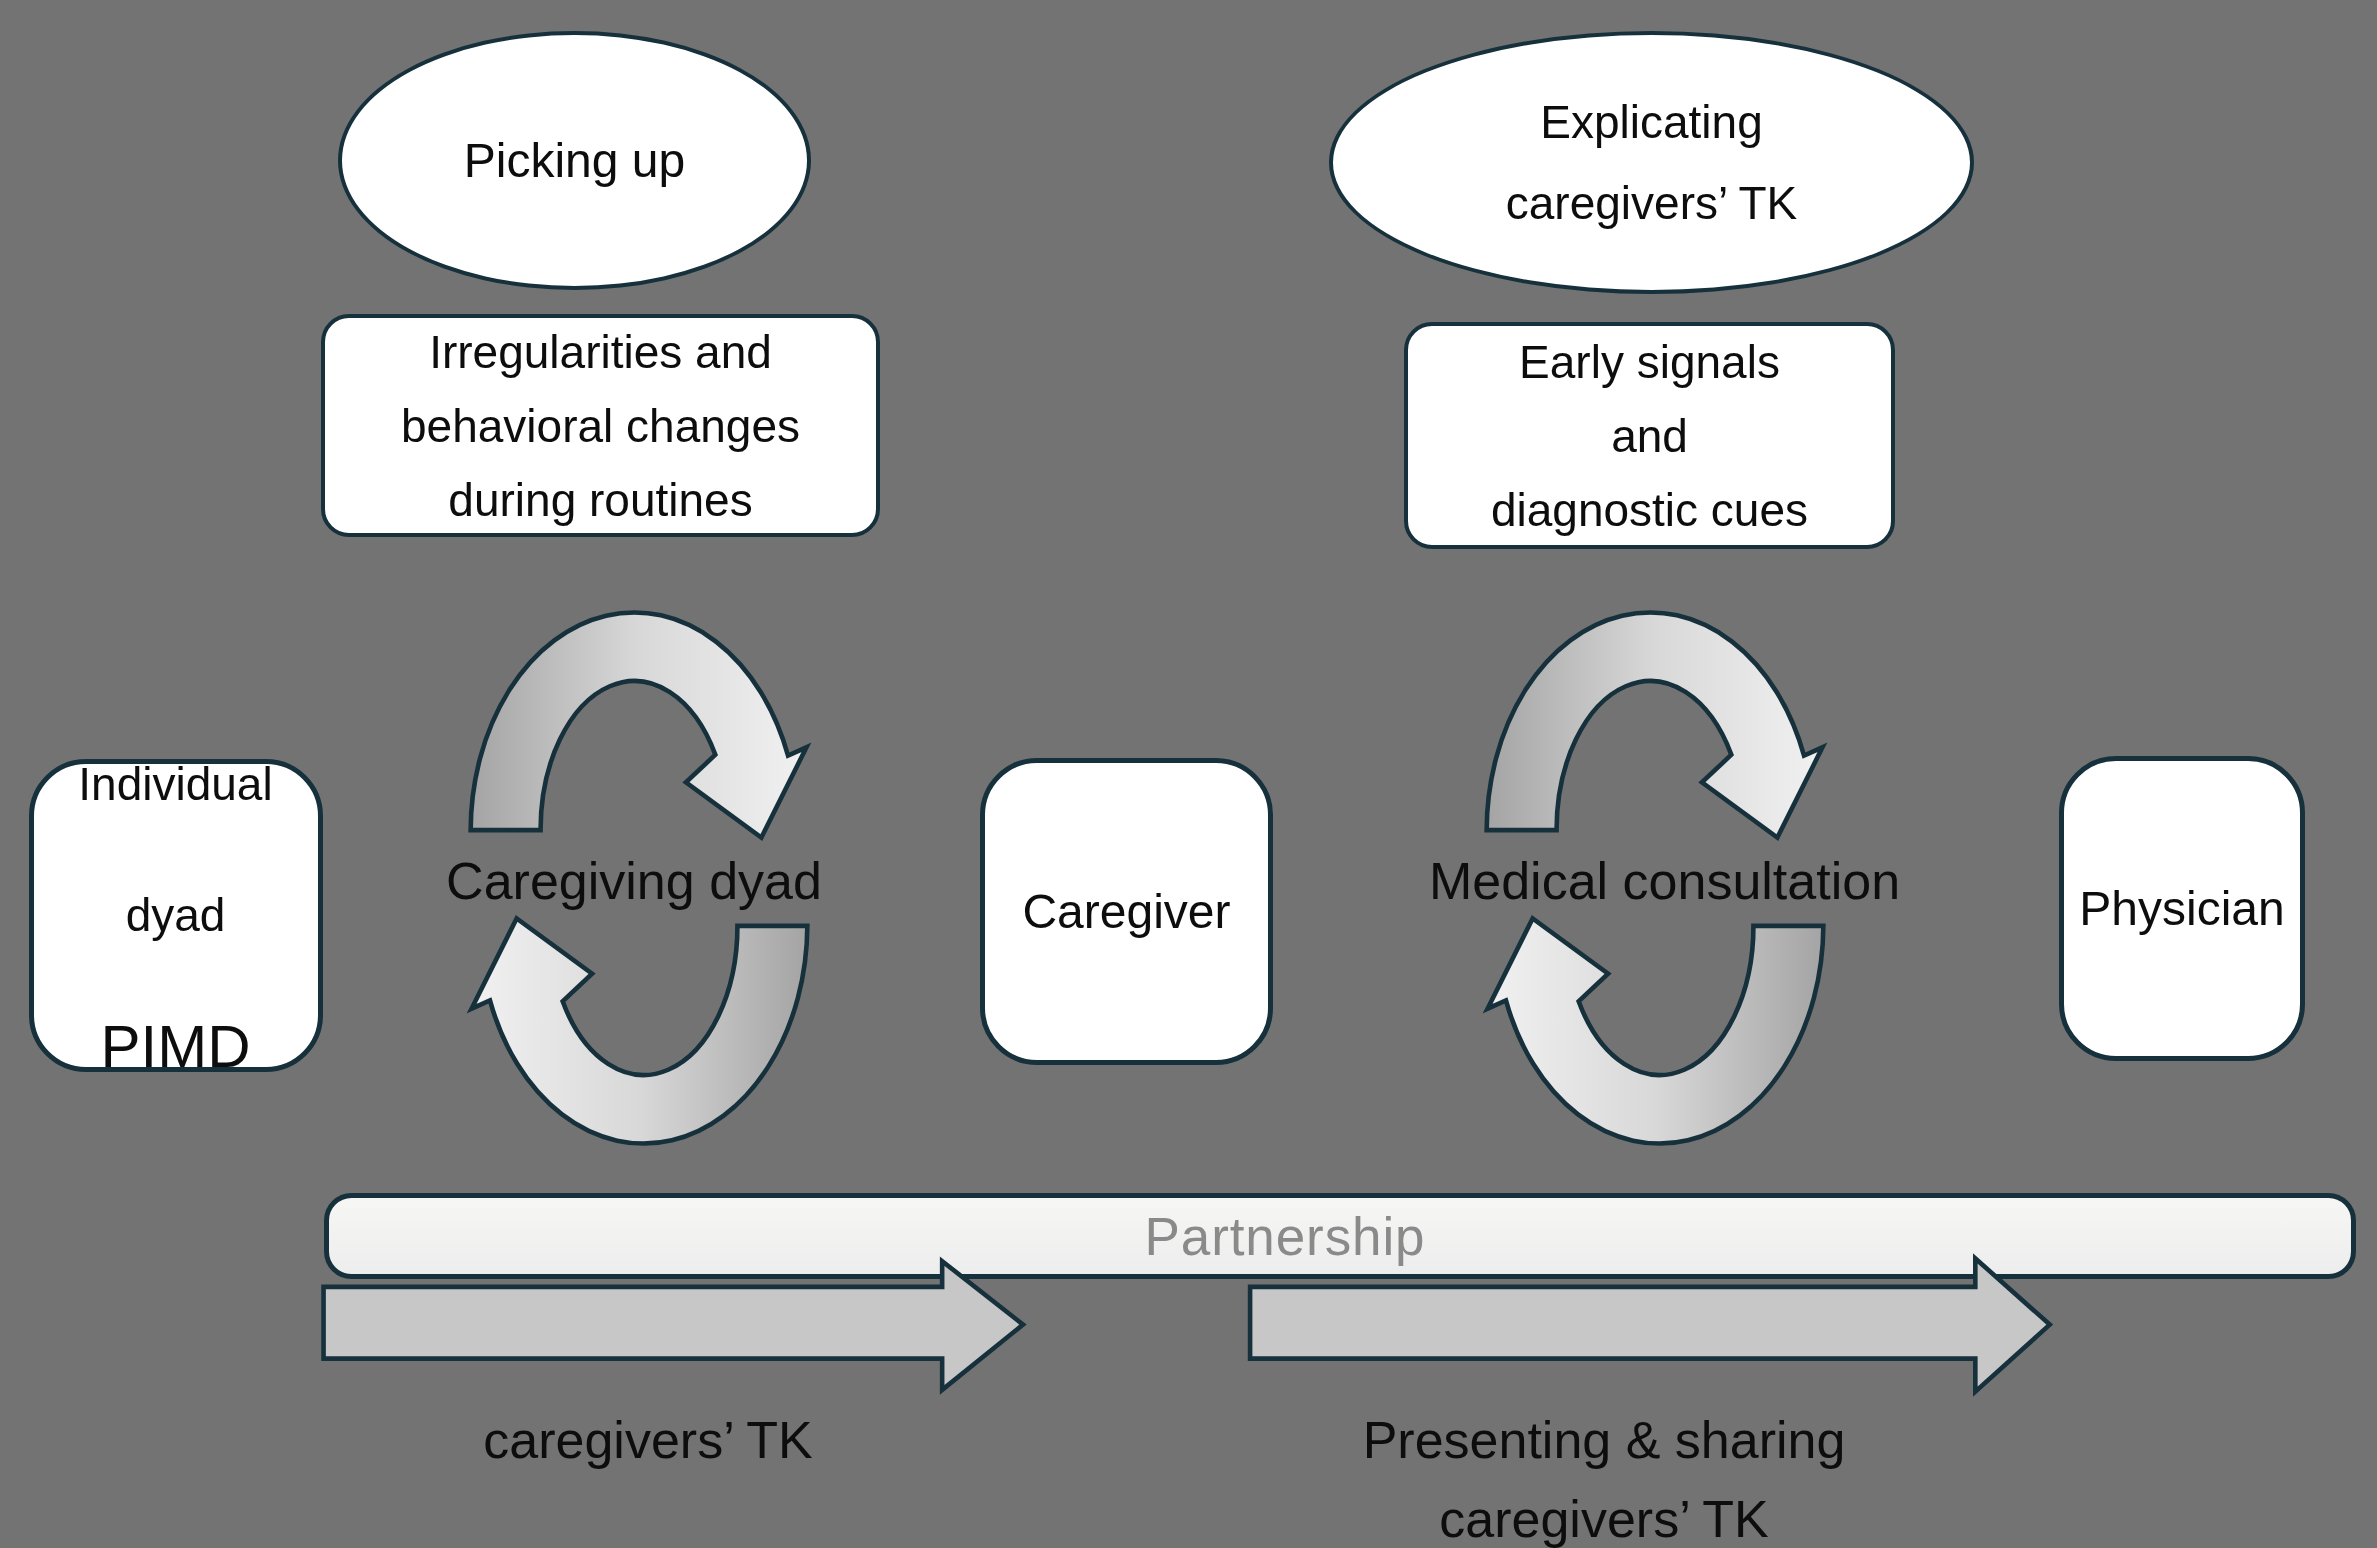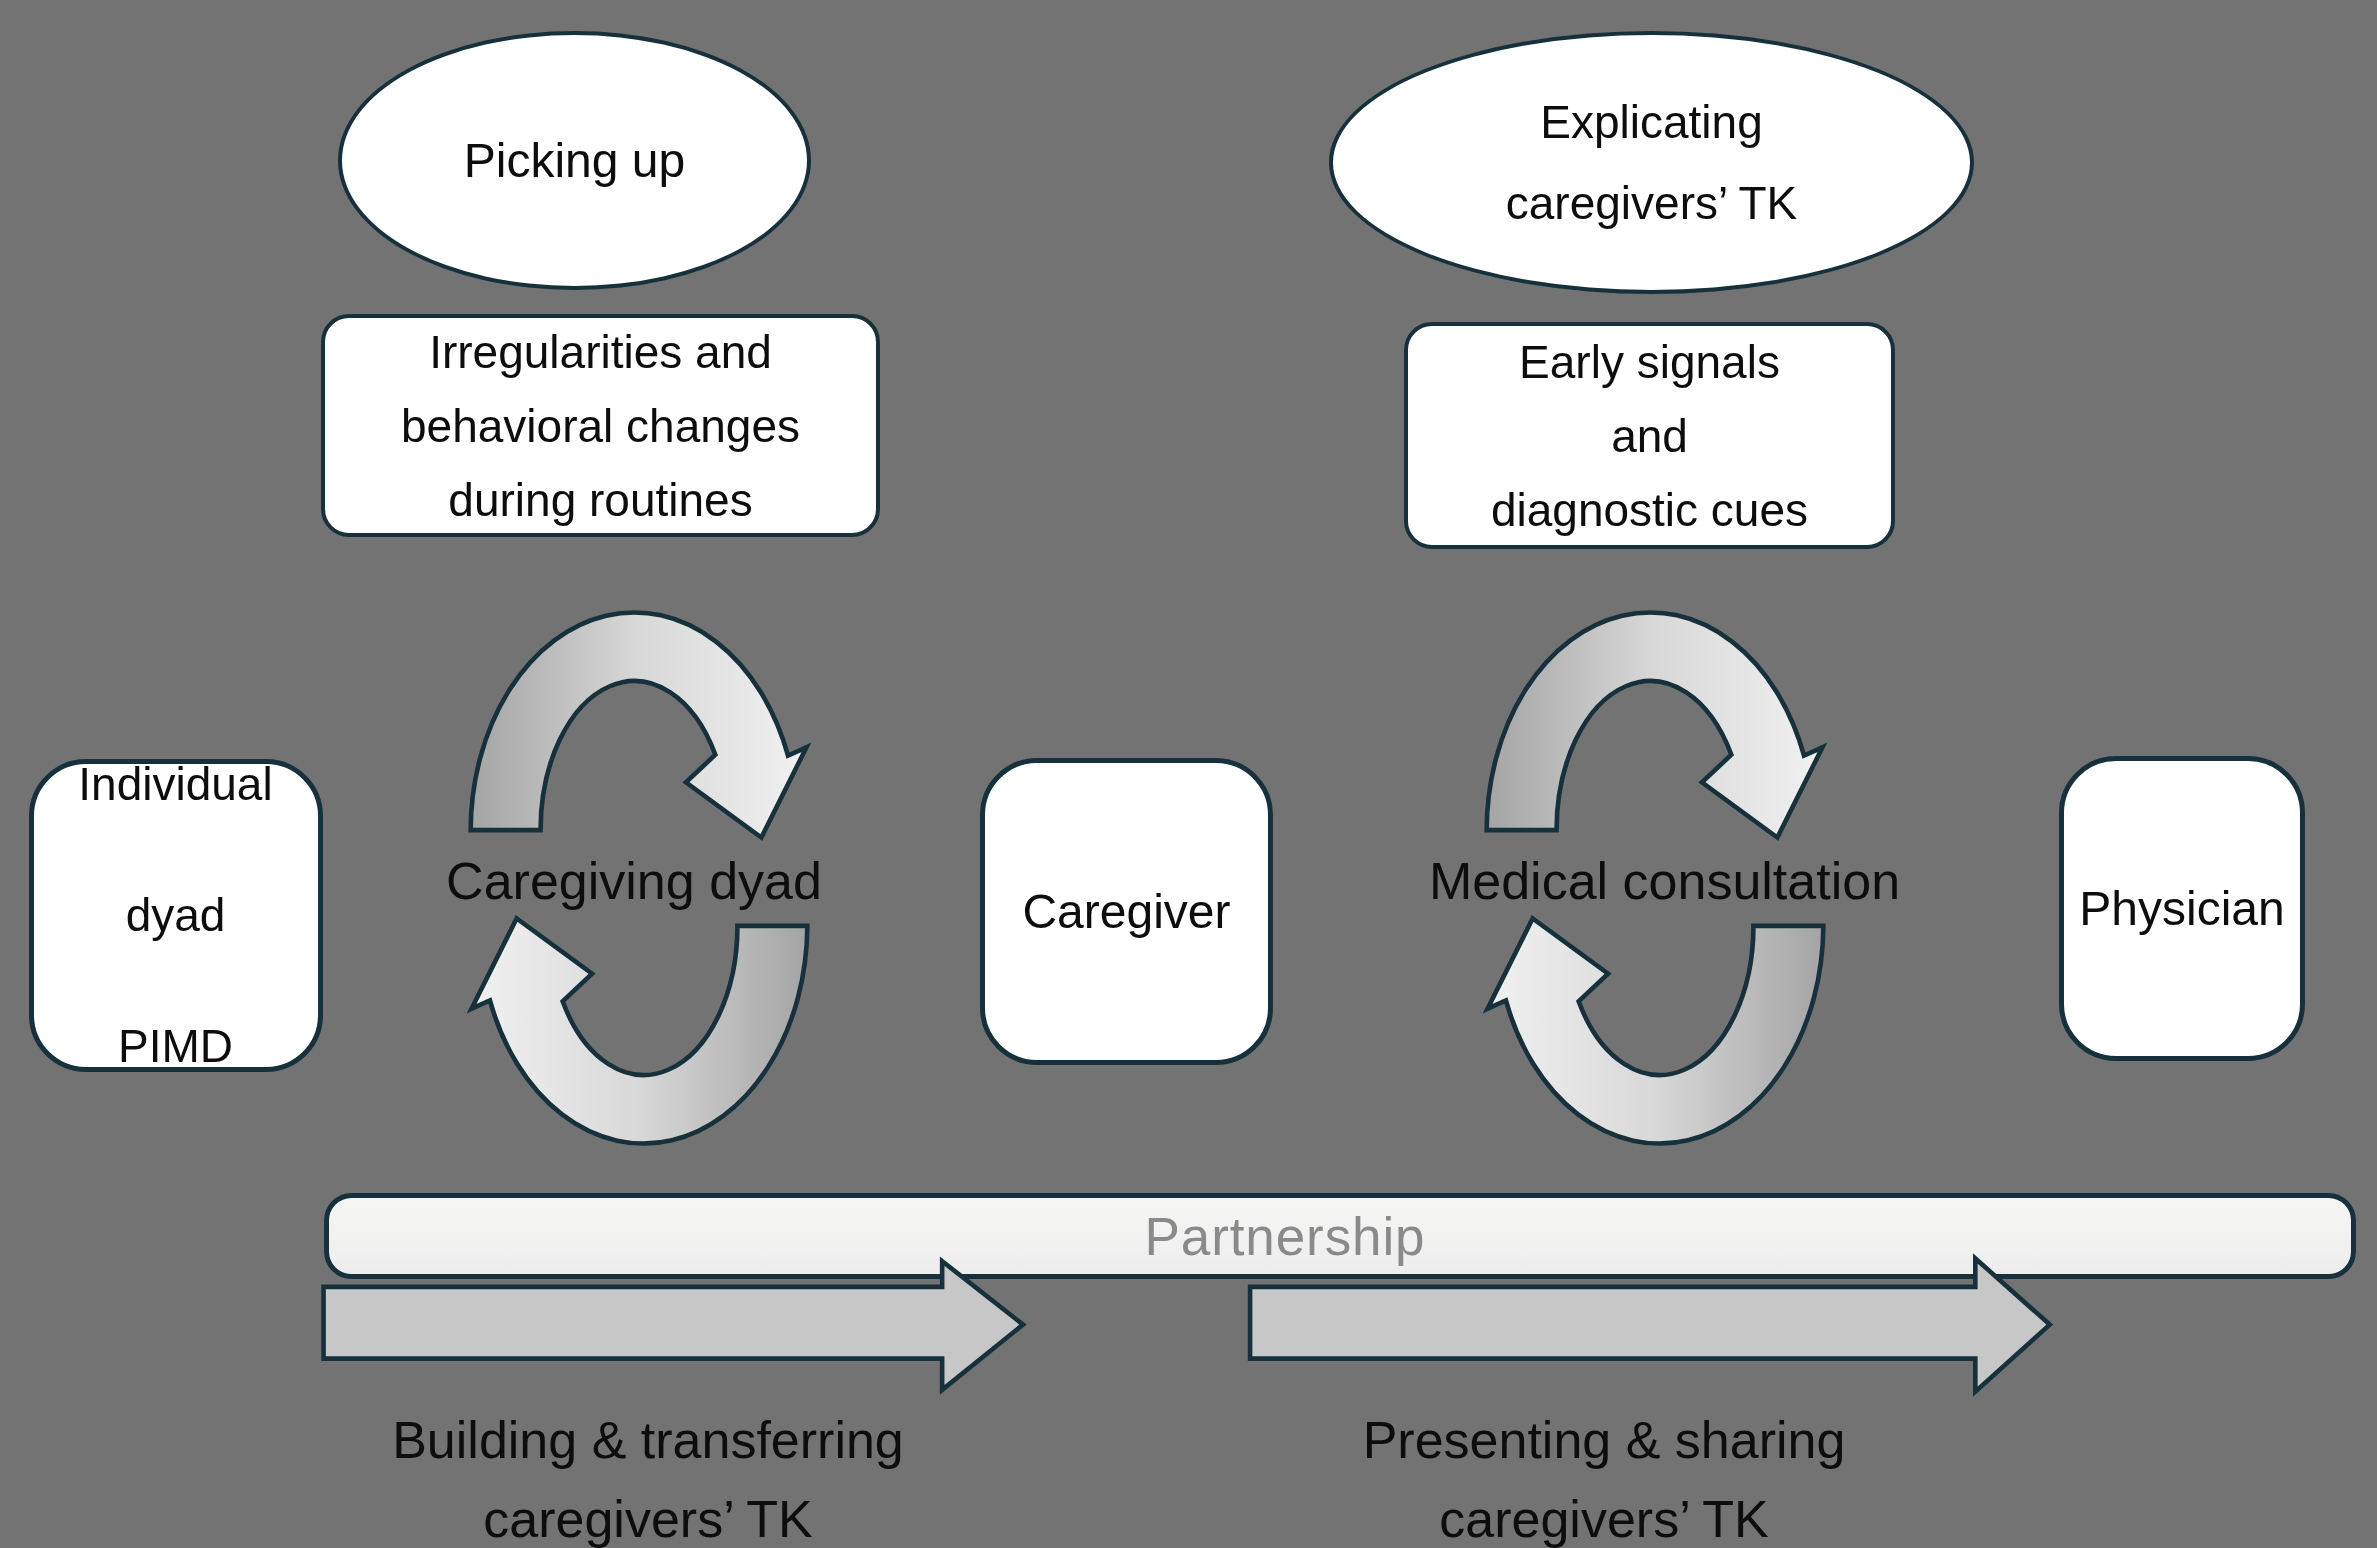--- a/index.html
+++ b/index.html
@@ -81,21 +81,21 @@
 
   <div class="abs node rbox" style="left:1404px;top:322px;width:491px;height:227px;">
     <span class="line f50">Early signals</span>
     <span class="line f50">and</span>
     <span class="line f50">diagnostic cues</span>
   </div>
 
   <div class="abs node sq" style="left:28.5px;top:759px;width:294px;height:313px;gap:48px;">
     <span class="line" style="font-size:46px;line-height:83px;">Individual</span>
     <span class="line" style="font-size:46px;line-height:83px;">dyad</span>
-    <span class="line" style="font-size:46px;line-height:83px;">PIMD</span>
+    <span class="line" style="font-size:60px;line-height:83px;">PIMD</span>
   </div>
 
   <div class="abs node sq" style="left:980px;top:758px;width:293px;height:307px;">
     <span class="line f52">Caregiver</span>
   </div>
 
   <div class="abs node sq" style="left:2059px;top:756px;width:246px;height:305px;">
     <span class="line f52">Physician</span>
   </div>
 
@@ -116,21 +116,20 @@
   <div id="partnership-bar" class="abs" style="left:324px;top:1162px;width:2032px;height:86px;margin-top:31px;">
     <span class="bar-text">Partnership</span>
   </div>
 
   <svg class="abs" style="left:0;top:0;pointer-events:none;" width="2377" height="1548" viewBox="0 0 2586 1684">
     <polygon points="352,1400 1025,1400 1025,1372 1113,1441 1025,1512 1025,1478 352,1478" fill="#c7c7c7" stroke="#16313c" stroke-width="5" stroke-linejoin="miter"></polygon>
     <polygon points="1360,1400 2149,1400 2149,1369 2230,1441 2149,1514 2149,1478 1360,1478" fill="#c7c7c7" stroke="#16313c" stroke-width="5" stroke-linejoin="miter"></polygon>
   </svg>
 
   <div class="abs flow-label" style="left:349px;top:1401px;width:598px;">
-    <span class="line">Building &amp; transferring</span>
     <span class="line">caregivers’ TK</span>
   </div>
 
   <div class="abs flow-label" style="left:1305px;top:1401px;width:598px;">
     <span class="line">Presenting &amp;  sharing</span>
     <span class="line">caregivers’ TK</span>
   </div>
 
 </div>
 

